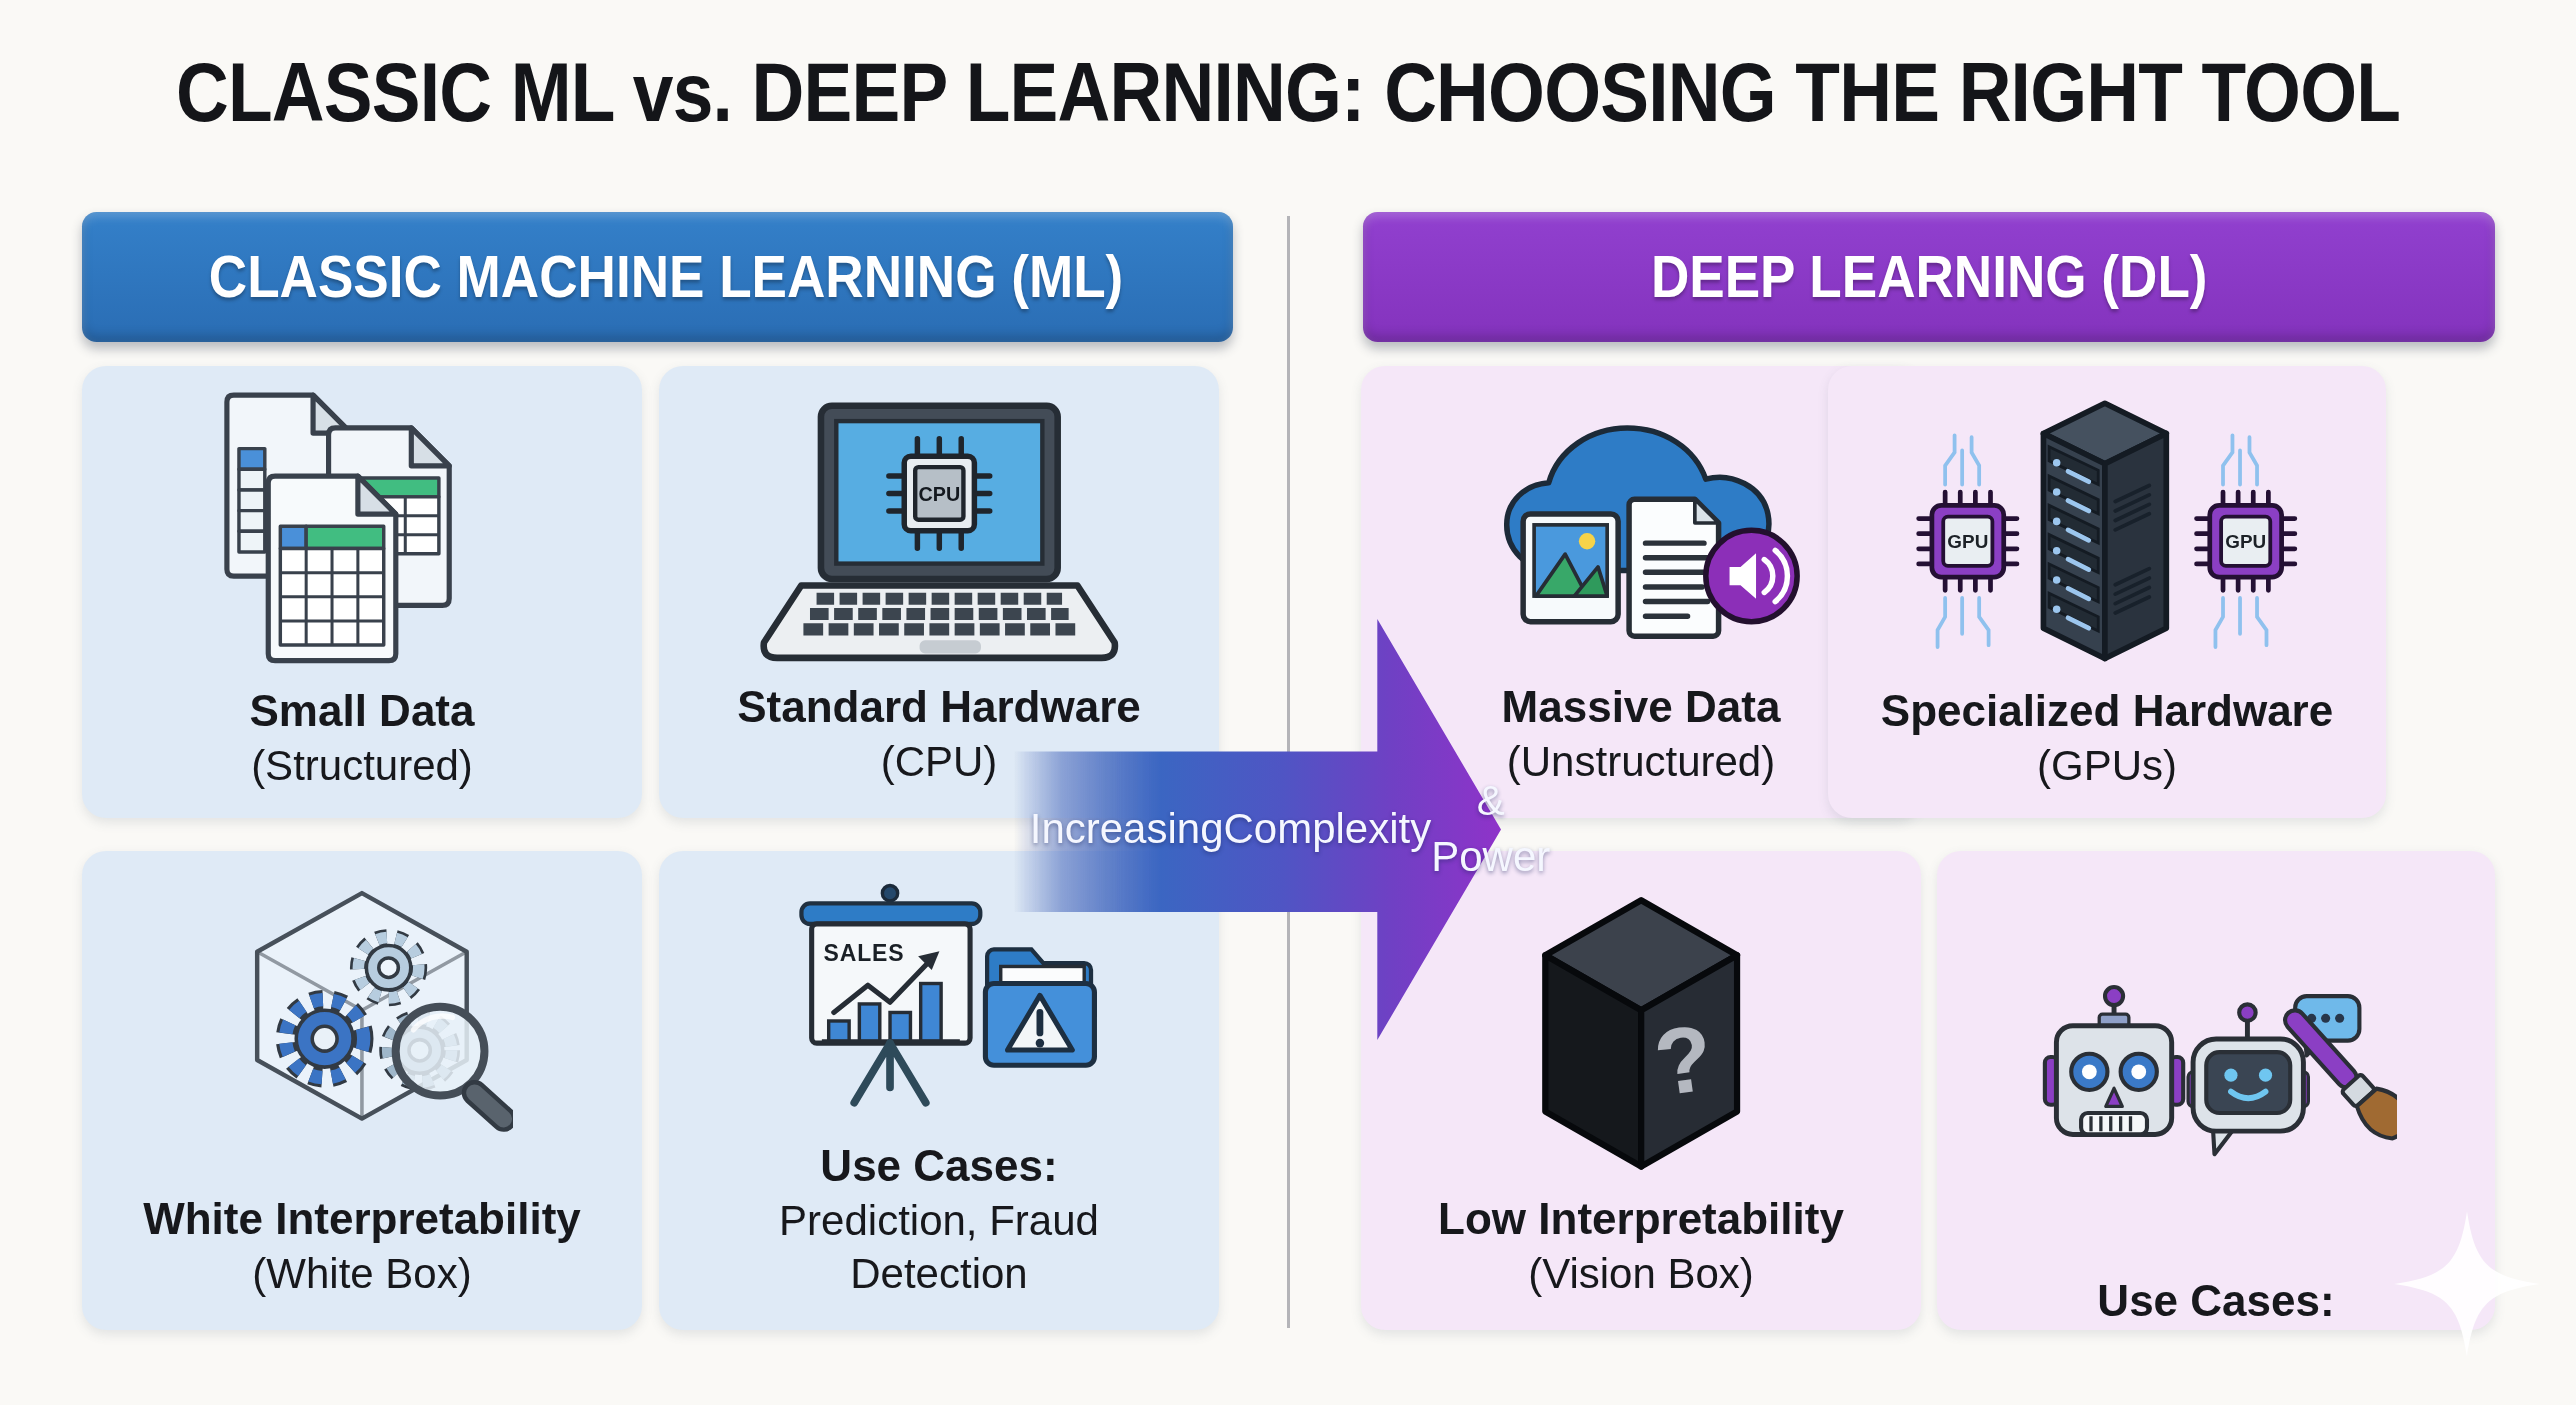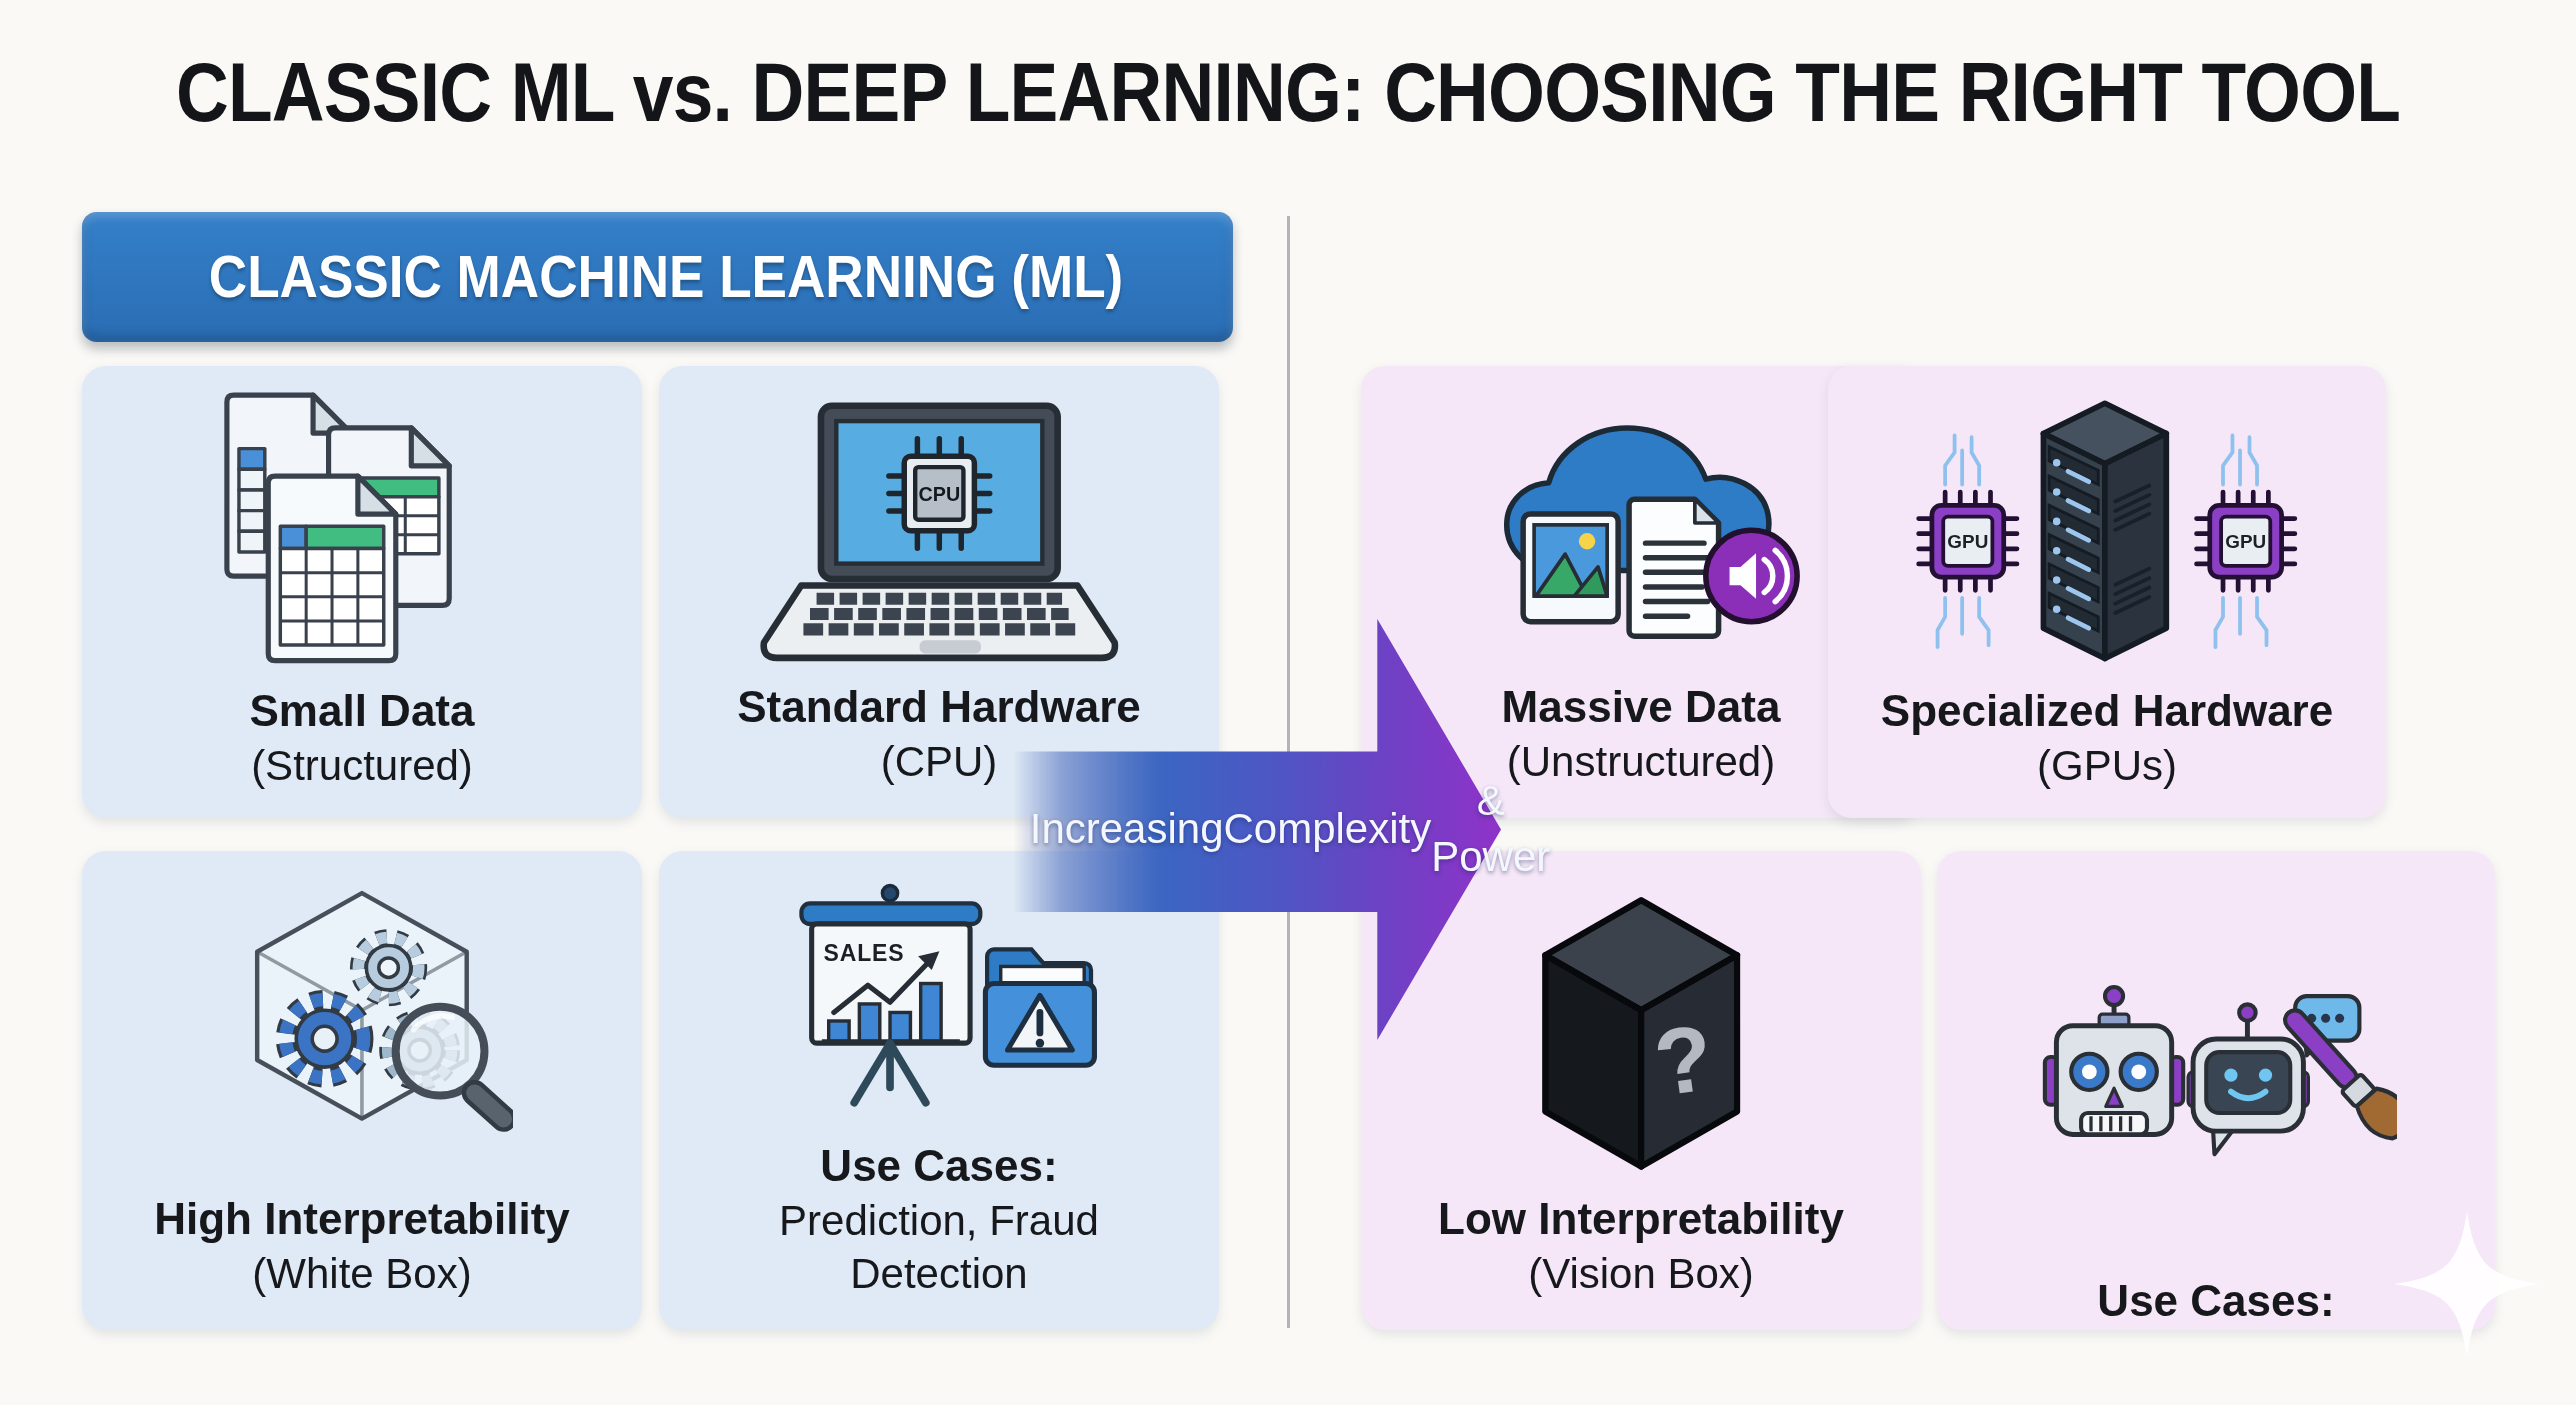--- a/index.html
+++ b/index.html
@@ -59,20 +59,23 @@
 </style>
 </head>
 <body>
 
 <div class="canvas">
 
   <h1 class="title">CLASSIC ML vs. DEEP LEARNING: CHOOSING THE RIGHT TOOL</h1>
 
   <div class="col-header ml">
     <span class="hdr-text">CLASSIC MACHINE LEARNING (ML)</span>
+  </div>
+  <div class="col-header dl">
+    <span class="hdr-text">DEEP LEARNING (DL)</span>
   </div>
 
   <div class="divider"></div>
 
   <div class="card ml c1">
     <div class="card-icon">
       <svg class="ih320" viewBox="0 0 330 340">
         <g stroke="#39414c" stroke-width="6" stroke-linejoin="round">
           <g transform="translate(8,6)">
             <path d="M8 0 H100 L144 44 V202 Q144 210 136 210 H8 Q0 210 0 202 V8 Q0 0 8 0 Z" fill="#f2f6fa"></path>
@@ -149,21 +152,21 @@
           <circle cx="128" cy="172" r="32" fill="#3b74c4" stroke="#323a43" stroke-width="4"></circle>
           <circle cx="128" cy="172" r="14" fill="#e9f1f8" stroke="#323a43" stroke-width="4"></circle>
         </g>
         <g>
           <circle cx="258" cy="186" r="50" fill="#e8f1f8" fill-opacity="0.85" stroke="#454e58" stroke-width="9"></circle>
           <path d="M228 162 a42 42 0 0 1 44 -14" fill="none" stroke="#ffffff" stroke-width="6" opacity="0.75" stroke-linecap="round"></path>
           <rect x="296" y="216" width="68" height="24" rx="12" fill="#59636d" stroke="#323a43" stroke-width="5" transform="rotate(42 296 216)"></rect>
         </g>
       </svg>
     </div>
-    <p class="card-title">High Interpretability</p>
+    <p class="card-title">White Interpretability</p>
     <p class="card-sub">(White Box)</p>
   </div>
 
   <div class="card ml c4">
     <div class="card-icon">
       <svg class="ih270" viewBox="0 0 370 290">
         <circle cx="128" cy="12" r="9" fill="#24486b" stroke="#1b2a3a" stroke-width="4"></circle>
         <rect x="24" y="24" width="210" height="24" rx="10" fill="#2e7cc6" stroke="#203040" stroke-width="5"></rect>
         <rect x="36" y="48" width="186" height="140" rx="6" fill="#f5f8fa" stroke="#262d35" stroke-width="6"></rect>
         <text x="50" y="92" font-size="27" font-weight="bold" letter-spacing="1" fill="#1a2026">SALES</text>

